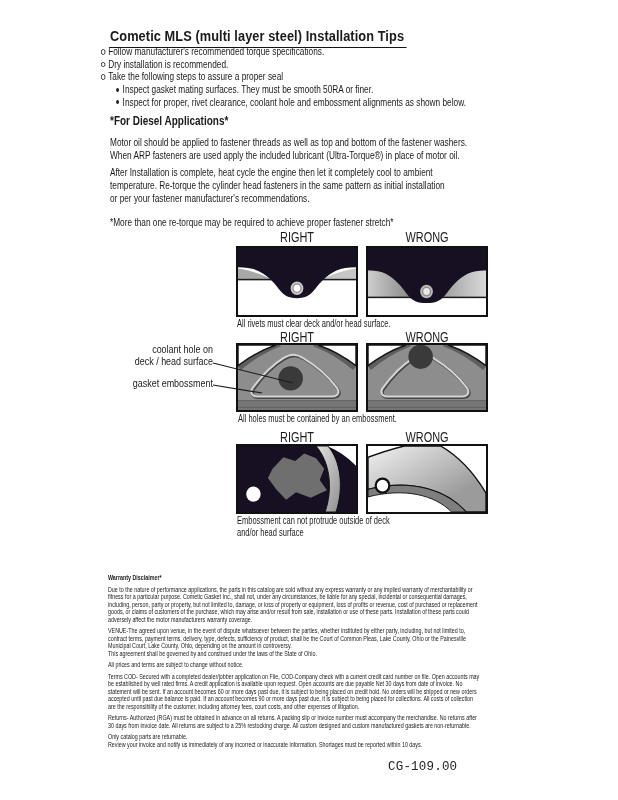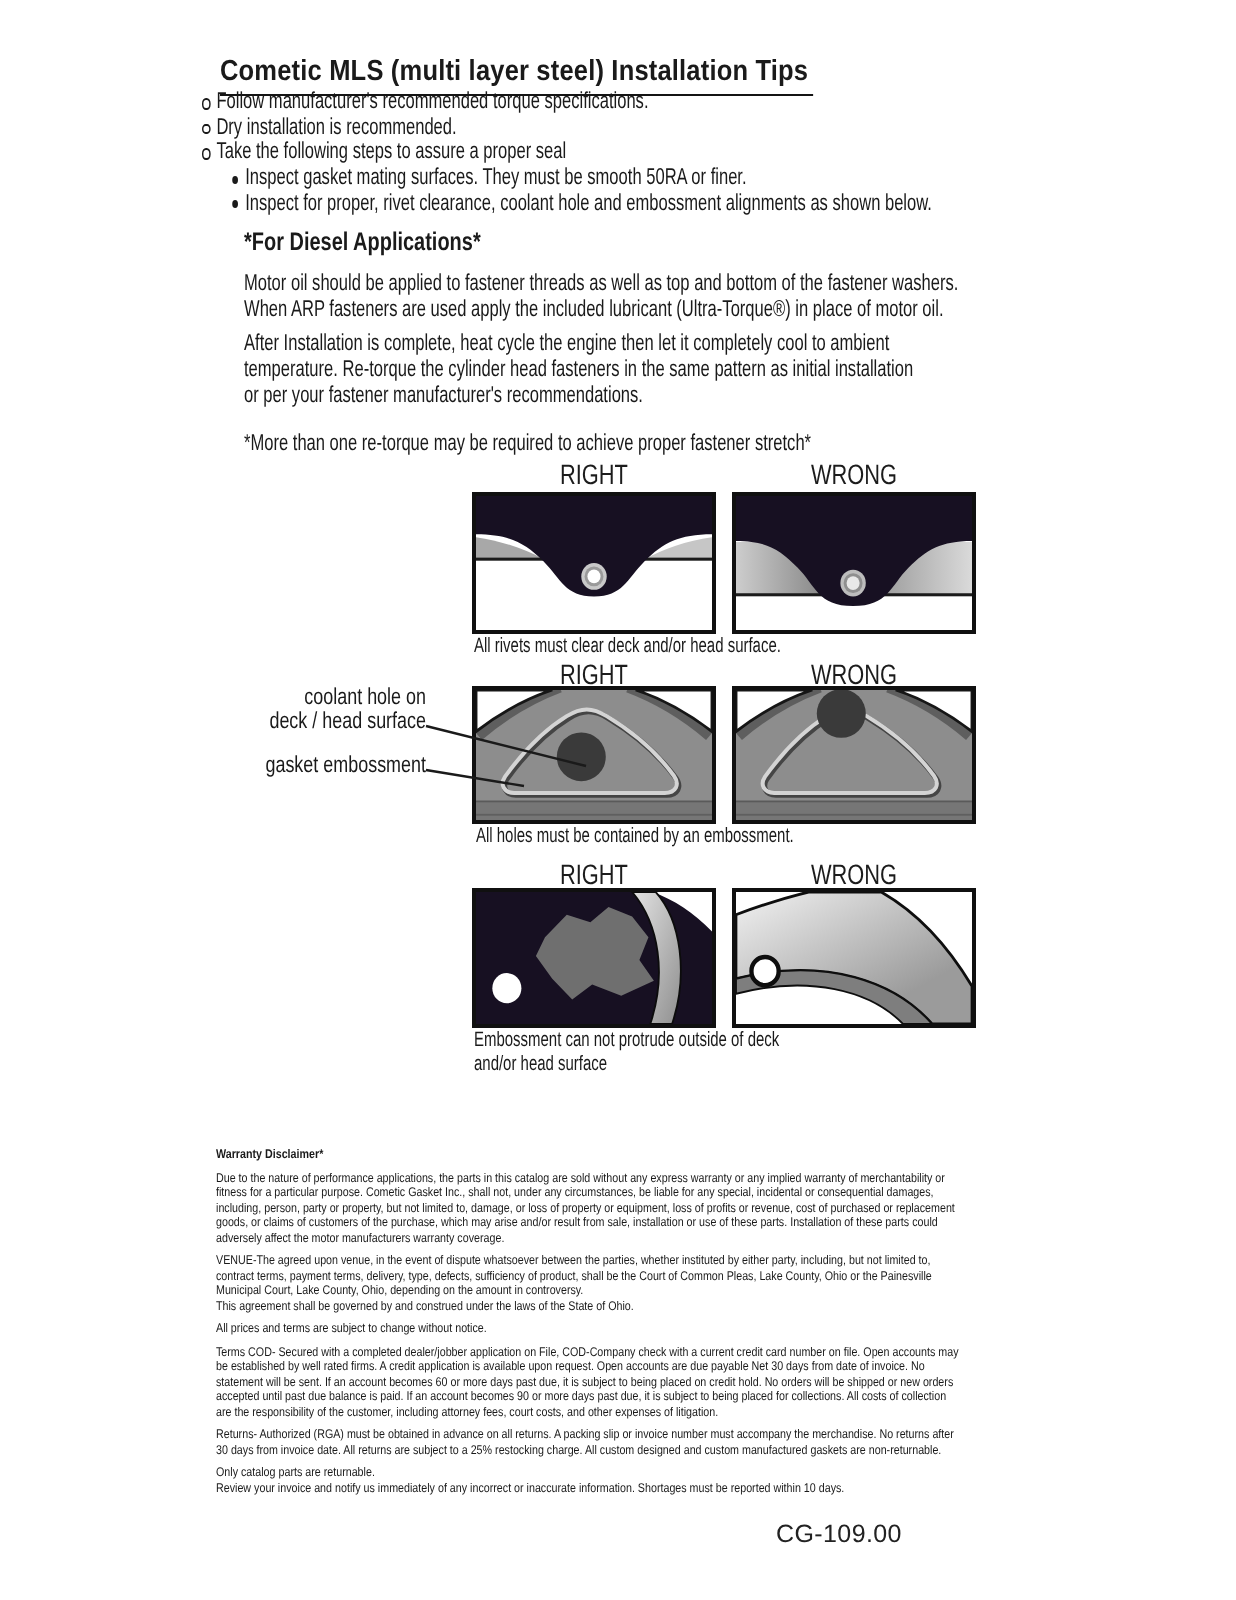--- a/index.html
+++ b/index.html
@@ -36,21 +36,21 @@
   .frame svg{display:block;width:100%;height:100%;}
   .cap{font-size:10.4px;line-height:11.8px;white-space:nowrap;}
 
   .callout{font-size:11.5px;line-height:11.6px;text-align:right;white-space:nowrap;}
 
   .legal{font-size:6.3px;line-height:7.5px;white-space:nowrap;}
   .legal .hd{font-weight:700;margin:0 0 4px 0;}
   .legal .p{margin:0 0 4px 0;}
   .legal .p0{margin:0;}
 
-  .pageCode{font-size:12.5px;letter-spacing:.2px;white-space:nowrap;color:#222;}
+  .pageCode{font-size:12.5px;letter-spacing:.2px;white-space:nowrap;color:#222;font-family:Liberation Mono, monospace;}
 </style>
 </head>
 <body>
 
 <div class="t cx88" style="left:110px;top:27px;">
   <span class="title">Cometic MLS (multi layer steel) Installation Tips</span>
 </div>
 
 <div class="t introList cx72" style="left:101px;top:45px;">
   <div class="bRow">
@@ -68,21 +68,21 @@
   <div class="sRow">
     <span class="fm"></span>
     <span>Inspect gasket mating surfaces.  They must be smooth 50RA or finer.</span>
   </div>
   <div class="sRow">
     <span class="fm"></span>
     <span>Inspect for proper, rivet clearance, coolant hole and embossment alignments as shown below.</span>
   </div>
 </div>
 
-<div class="t" style="left:122px;top:113px;width:480px;">
+<div class="t" style="left:110px;top:113px;width:480px;">
   <div class="dieselHead cx78">*For Diesel Applications*</div>
   <div class="para mb1 cx72">
       <div>Motor oil should be applied to fastener threads as well as top and bottom of the fastener washers.</div>
       <div>When ARP fasteners are used apply the included lubricant (Ultra-Torque®) in place of motor oil.</div>
     </div>
   <div class="para mb2 cx72">
       <div>After Installation is complete, heat cycle the engine then let it completely cool to ambient</div>
       <div>temperature. Re-torque the cylinder head fasteners in the same pattern as initial installation</div>
       <div>or per your fastener manufacturer's recommendations.</div>
     </div>

